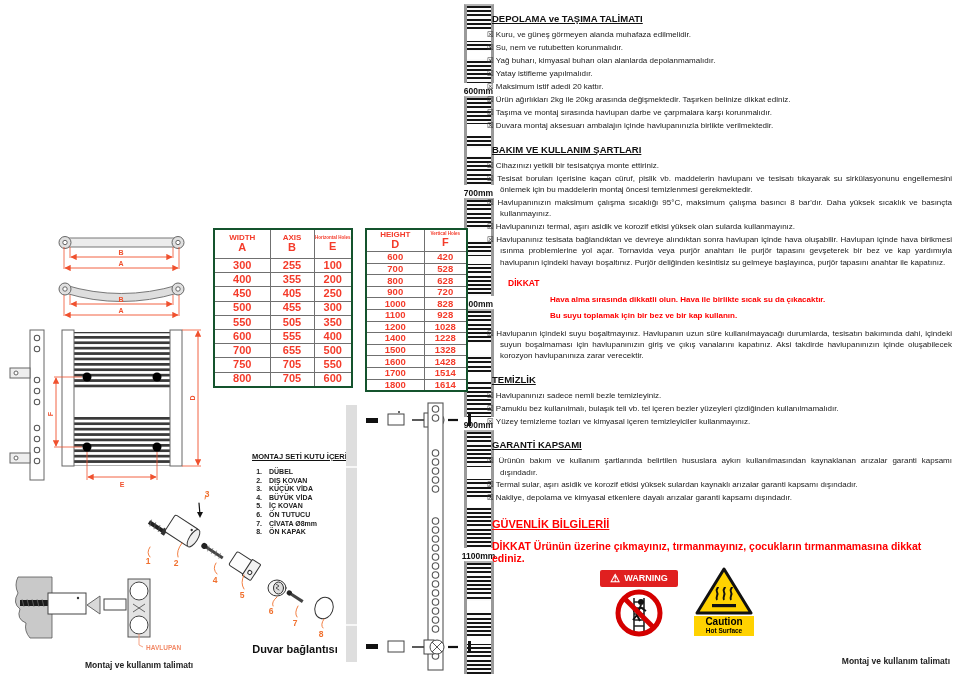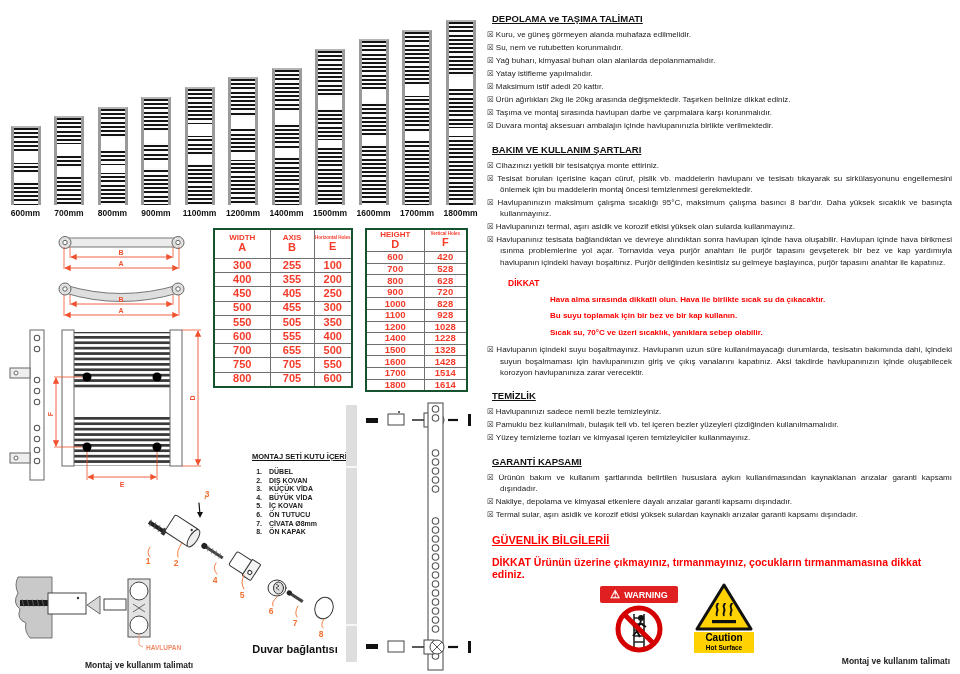--- a/index.html
+++ b/index.html
@@ -1,22 +1,22 @@
 <!DOCTYPE html>
 <html><head>
 <meta charset="utf-8">
 <style>
   html,body{margin:0;padding:0;background:#fff;}
   .page{position:relative;width:960px;height:674px;background:#fff;overflow:hidden;
         font-family:"Liberation Sans",sans-serif;color:#1a1a1a;}
   svg text{font-family:"Liberation Sans",sans-serif;}
 
   
-  .rads{position:absolute;left:7px;top:4px;width:472px;height:214px;
-        display:flex;align-items:flex-end;justify-content:space-between;}
+  .rads{position:absolute;left:25px;top:4px;width:472px;height:214px;
+        display:flex;align-items:flex-end;justify-content:space-between;flex-direction:column;}
   .rad-col{display:flex;flex-direction:column;align-items:center;width:37px;}
   .rad-body{width:24px;border-left:3px solid #9a9a9a;border-right:3px solid #9a9a9a;
             border-top:2px solid #b5b5b5;position:relative;
             background:repeating-linear-gradient(to bottom,#141414 0 2px,#fafafa 2px 4.2px);}
   .rad-body::before{content:"";position:absolute;left:0;right:0;top:30%;height:12px;background:#fff;}
   .rad-body::after{content:"";position:absolute;left:0;right:0;top:58%;height:8px;background:#fff;}
   .rad-col:nth-of-type(1) .rad-body{height:77px}.rad-col:nth-of-type(2) .rad-body{height:87px}
   .rad-col:nth-of-type(3) .rad-body{height:96px}.rad-col:nth-of-type(4) .rad-body{height:106px}
   .rad-col:nth-of-type(5) .rad-body{height:116px}.rad-col:nth-of-type(6) .rad-body{height:126px}
   .rad-col:nth-of-type(7) .rad-body{height:135px}.rad-col:nth-of-type(8) .rad-body{height:154px}
@@ -511,21 +511,20 @@
           <li>Havlupanınız  tesisata bağlandıktan ve devreye alındıktan sonra havlupan içinde hava oluşabilir. Havlupan içinde hava birikmesi ısınma problemlerine yol açar. Tornavida veya purjör anahtarı ile purjör tapasını gevşeterek bir bez ve kap yardımıyla havlupanın içindeki havayı boşaltınız. Purjör deliğinden kesintisiz su gelmeye başlayınca, purjör tapasını anahtar ile kapatınız.</li>
         </ul>
     </div>
 
     <div>
       <div class="dikkat-t">DİKKAT</div>
       <div>
 
       <p class="dikkat-l">Hava alma sırasında dikkatli olun. Hava ile birlikte sıcak su da çıkacaktır.</p>
           <p class="dikkat-l">Bu suyu toplamak için bir bez ve bir kap kullanın.</p>
-          <p class="dikkat-l">Sıcak su, 70°C ve üzeri sıcaklık, yanıklara sebep olabilir.</p>
         </div>
     </div>
 
     <ul class="blts" style="margin:6px 0 12px 0;">
 
     <li>Havlupanın içindeki suyu boşaltmayınız. Havlupanın uzun süre kullanılmayacağı durumlarda, tesisatın bakımında dahi, içindeki suyun boşalmaması için havlupanınızın giriş ve çıkış vanalarını kapatınız. Aksi takdirde havlupanınızın içinde oluşabilecek korozyon havlupanınıza zarar verecektir.</li>
       </ul>
 
     <div class="sec">
       <h3 class="sec-title">TEMİZLİK</h3>
@@ -535,22 +534,22 @@
           <li>Pamuklu bez kullanılmalı, bulaşık teli vb. tel içeren bezler yüzeyleri çizdiğinden kullanılmamalıdır.</li>
           <li>Yüzey temizleme tozları ve kimyasal içeren temizleyiciler kullanmayınız.</li>
         </ul>
     </div>
 
     <div class="sec">
       <h3 class="sec-title">GARANTİ KAPSAMI</h3>
       <ul class="blts">
 
       <li>Ürünün bakım ve kullanım şartlarında belirtilen hususlara aykırı kullanılmasından kaynaklanan arızalar garanti kapsamı dışındadır.</li>
+          <li>Termal sular, aşırı asidik ve korozif etkisi yüksek  sulardan kaynaklı arızalar garanti kapsamı dışındadır.</li>
           <li>Nakliye, depolama ve kimyasal etkenlere dayalı arızalar garanti kapsamı dışındadır.</li>
-          <li>Termal sular, aşırı asidik ve korozif etkisi yüksek  sulardan kaynaklı arızalar garanti kapsamı dışındadır.</li>
         </ul>
     </div>
 
     <div>
       <h3 class="guv-t">GÜVENLİK BİLGİLERİİ</h3>
       <p class="guv-l">DİKKAT Ürünün üzerine çıkmayınız, tırmanmayınız, çocukların tırmanmamasına dikkat ediniz.</p>
 
       <div class="warnrow">
         <div class="wsign">
           <div class="wbanner">

